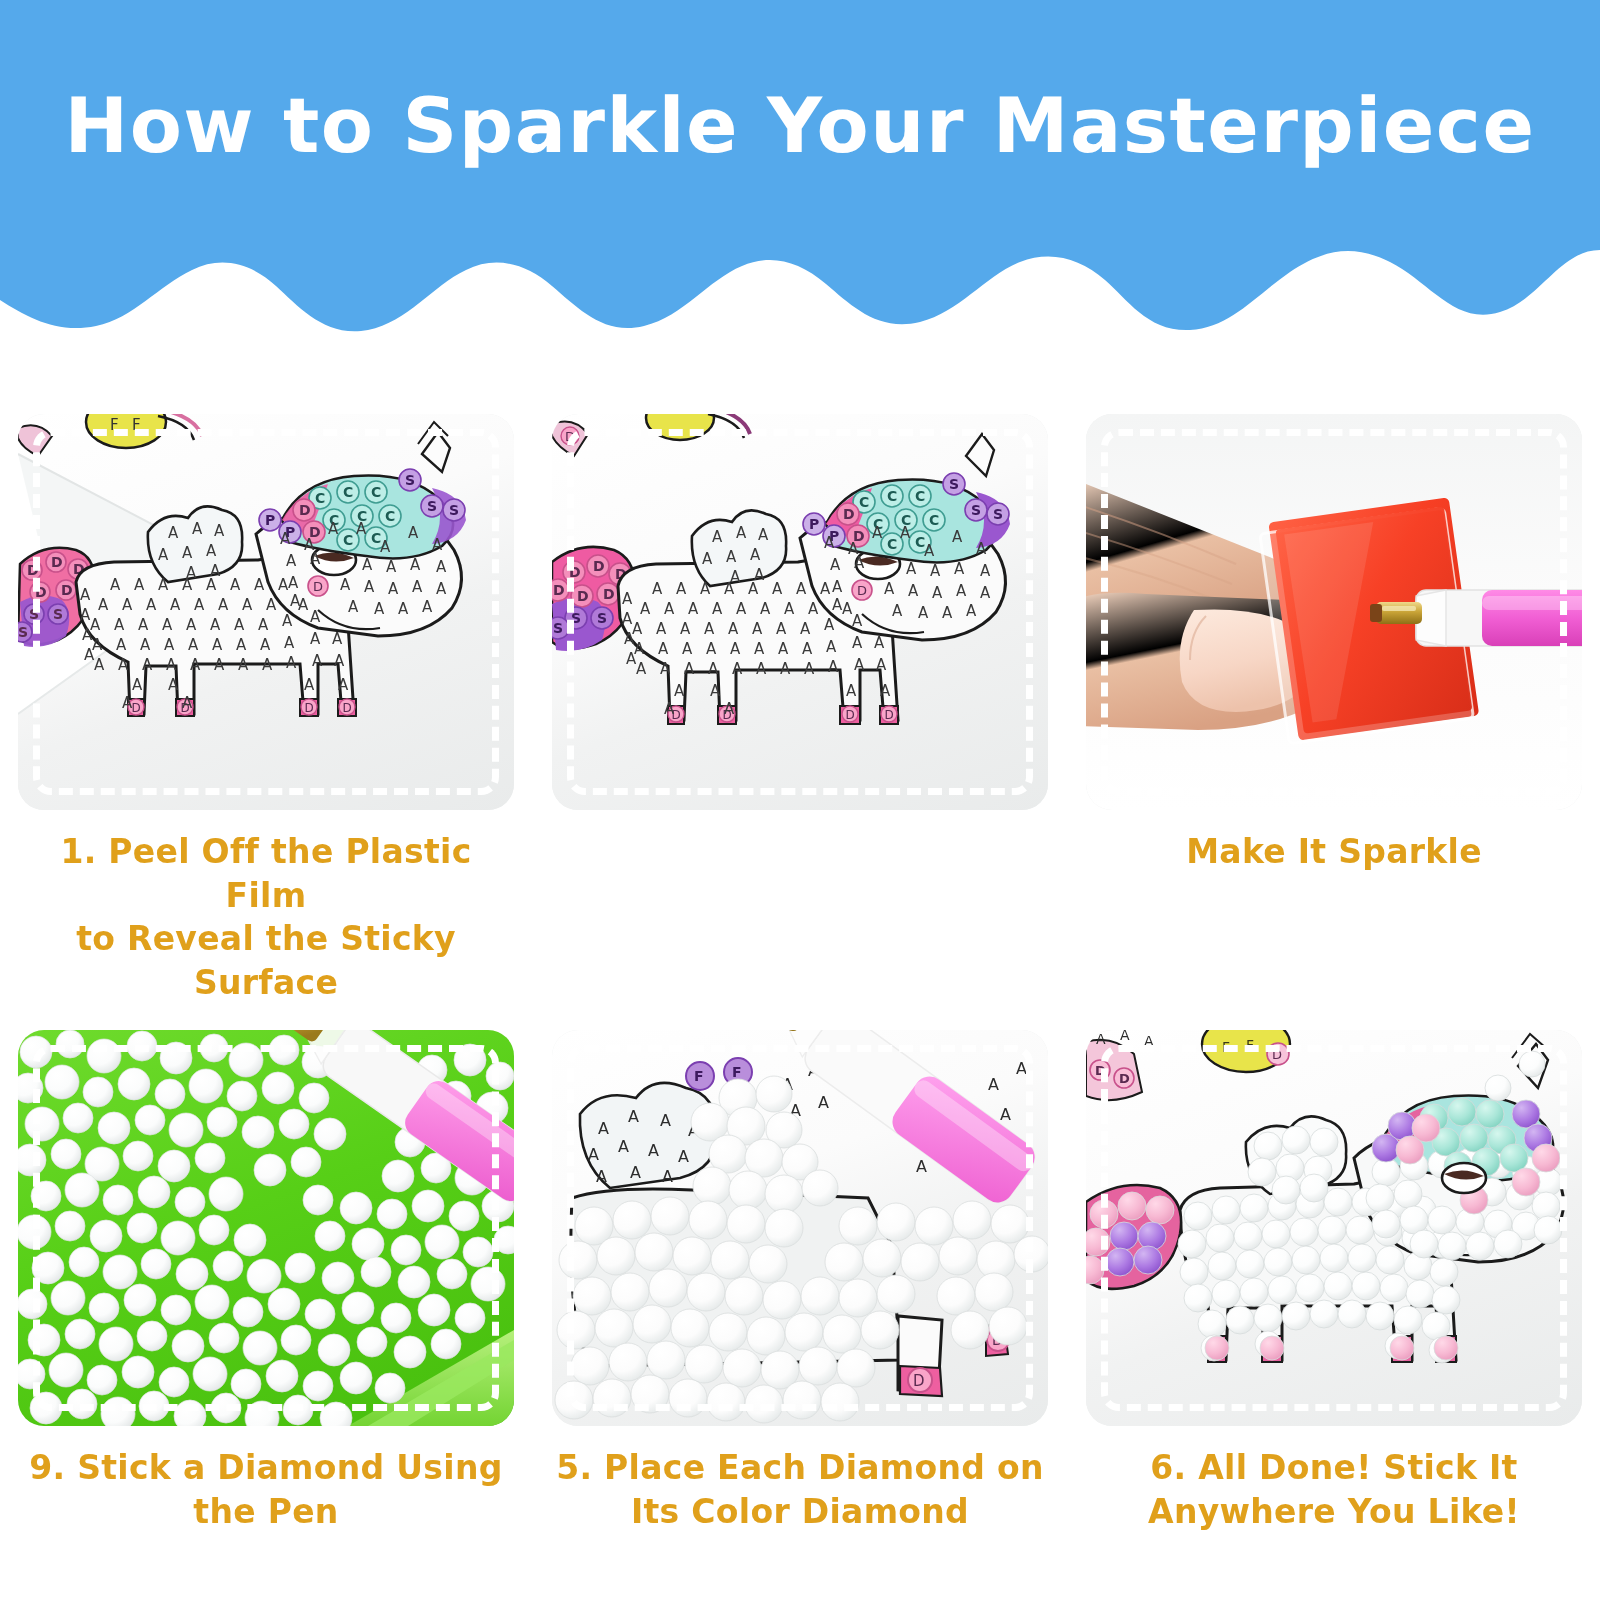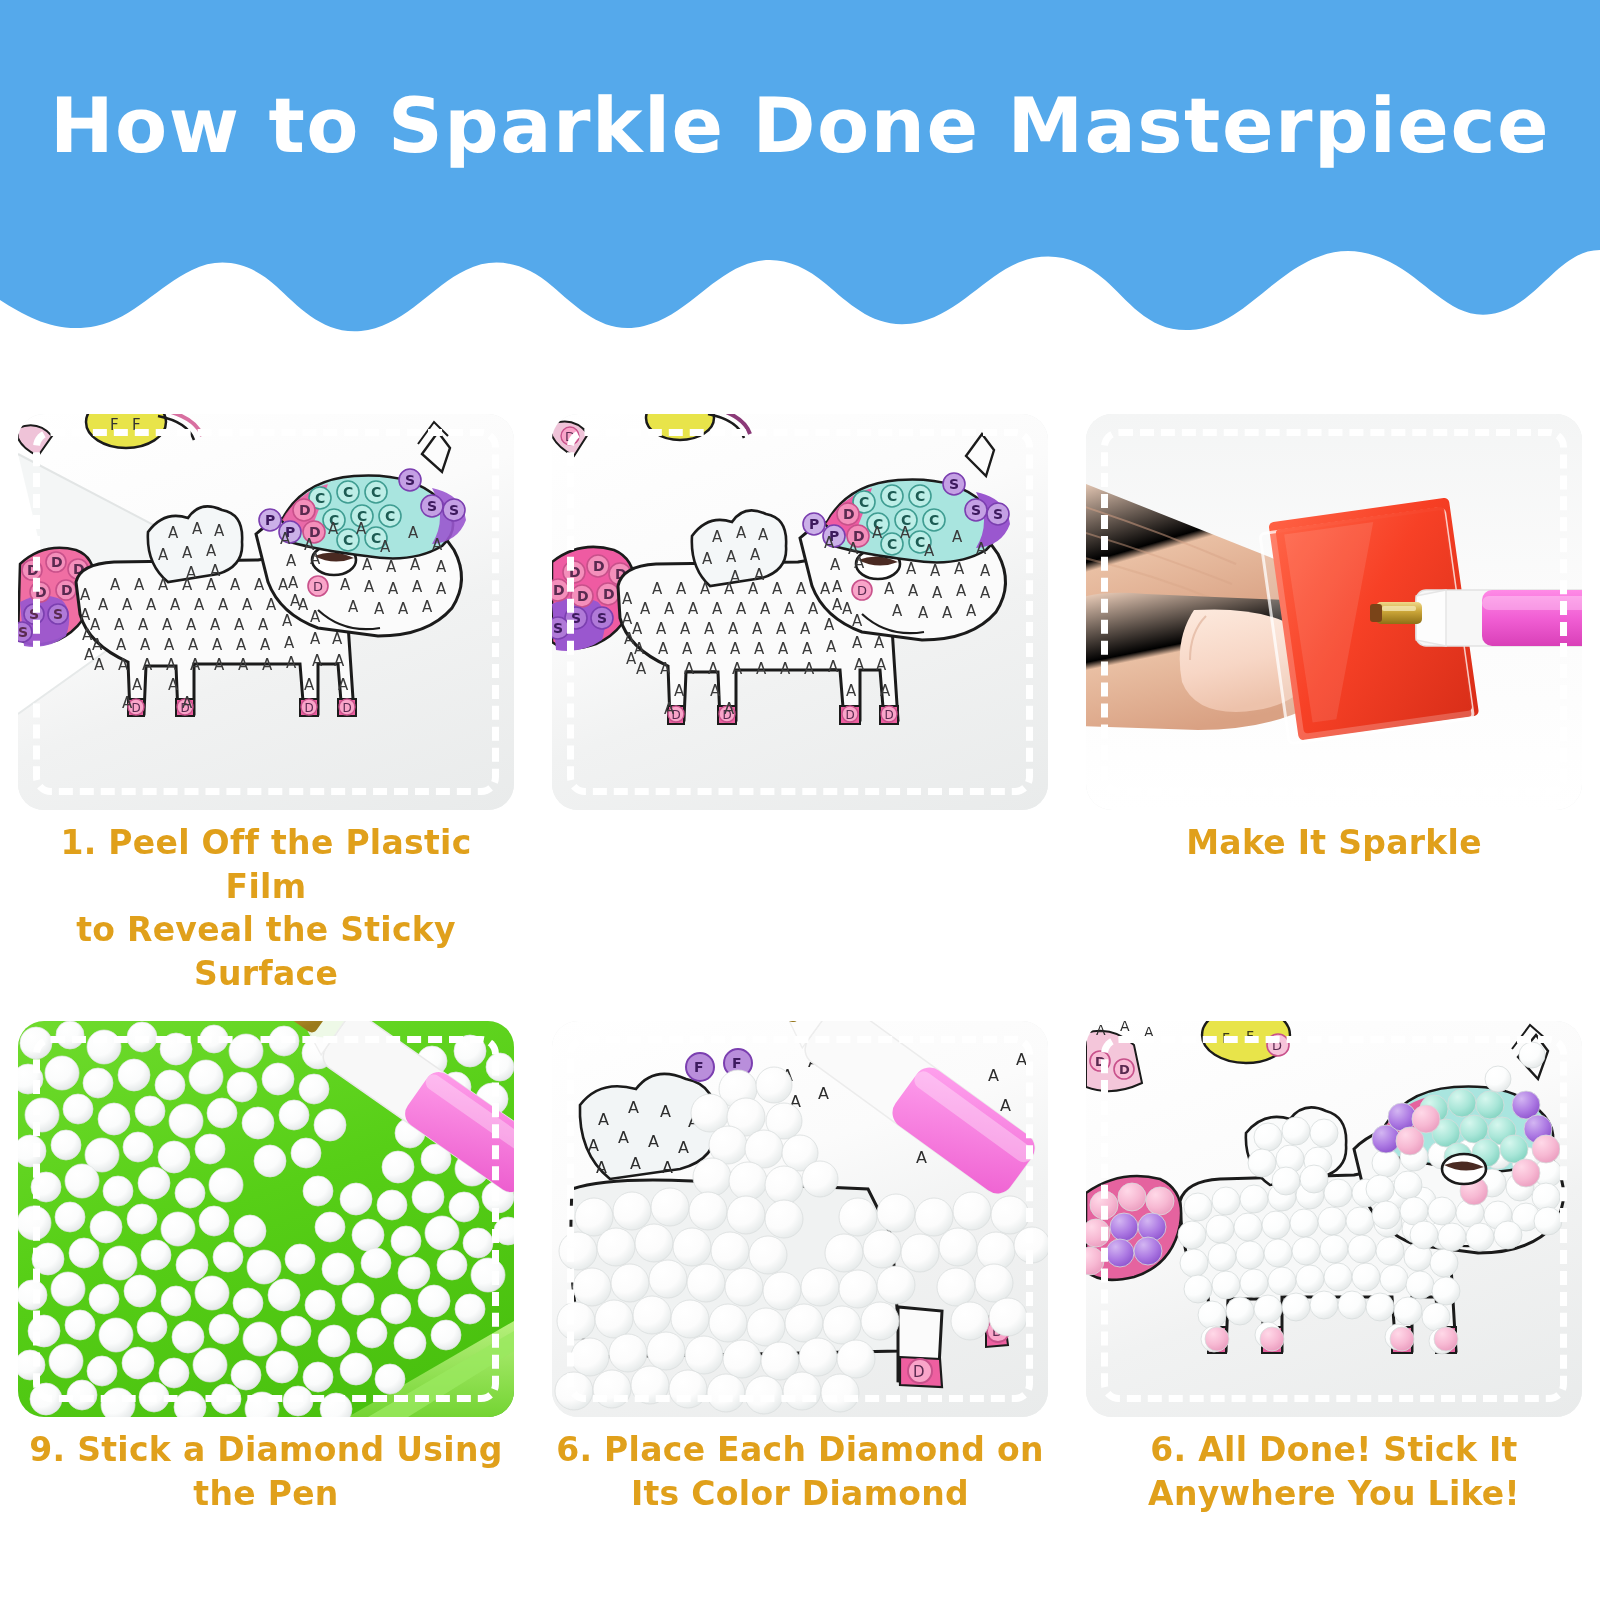--- a/index.html
+++ b/index.html
@@ -81,21 +81,21 @@
     position: absolute;
     left: 15px; top: 15px;
     right: 15px; bottom: 15px;
     border: 7px dashed #ffffff;
     border-radius: 18px;
     pointer-events: none;
     z-index: 40;
   }
 
   .caption {
-    margin-top: 11px;
+    margin-top: 20px;
     width: 496px;
     text-align: center;
     color: #e0a01b;
     font-family: "DejaVu Sans", sans-serif;
     font-size: 33px;
     font-weight: 700;
     line-height: 1.32;
     letter-spacing: 0.3px;
     min-height: 92px;
   }
@@ -139,21 +139,21 @@
                C798,260 770,254 742,266
                C708,280 684,316 644,326
                C604,336 578,308 552,286
                C524,262 494,256 466,270
                C432,286 408,322 368,330
                C326,338 300,308 276,286
                C250,262 220,256 192,270
                C158,286 134,318 96,326
                C58,334 28,318 0,300 Z" fill="#55a9eb"></path>
     </svg>
-    <div class="header-title">How to Sparkle Done Masterpiece</div>
+    <div class="header-title">How to Sparkle Your Masterpiece</div>
   </div>
 
   <div class="grid">
 
     <div class="step">
       <div class="photo">
         <div class="sheet"></div>
 
         <svg width="496" height="396" style="position:absolute;left:0;top:0;">
           <polygon points="0,40 210,150 0,300" fill="#ffffff" opacity="0.92"></polygon>
@@ -1019,21 +1019,21 @@
             <path d="M248 32 L222 46 L222 72 L248 86 Z" fill="#fdfdfd" opacity="0.92" stroke="#ededed" stroke-width="1.3"></path>
             <rect x="172" y="44" width="56" height="28" rx="7" fill="url(#goldg5)"></rect>
             <rect x="164" y="48" width="14" height="20" rx="4" fill="#8d6016"></rect>
             <rect x="180" y="48" width="44" height="7" rx="3" fill="#f6ecbd" opacity="0.85"></rect>
           </g>
         </svg>
 
         <div class="dash-frame"></div>
       </div>
       <div class="caption">
-        <span class="l1">6. Place Each Diamond on</span>
+        <span class="l1">5. Place Each Diamond on</span>
         <span class="l2">Its Color Diamond</span>
       </div>
     </div>
 
     <div class="step">
       <div class="photo">
         <div class="sheet"></div>
 
         <svg width="496" height="396" style="position:absolute;left:0;top:0;">
           <defs>

